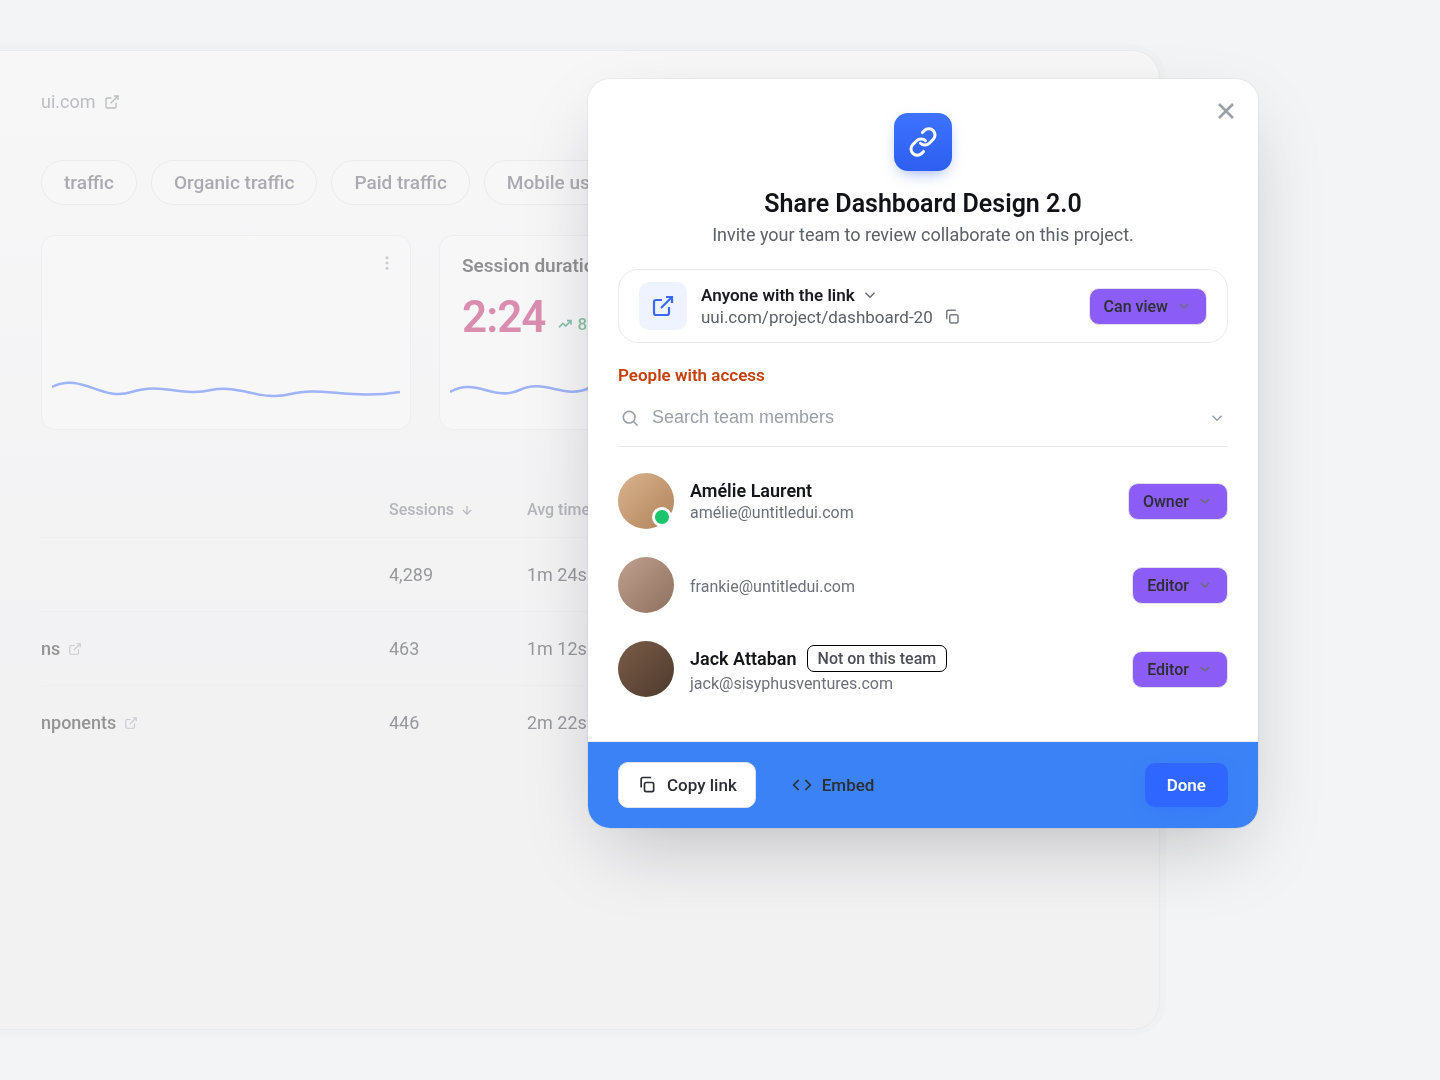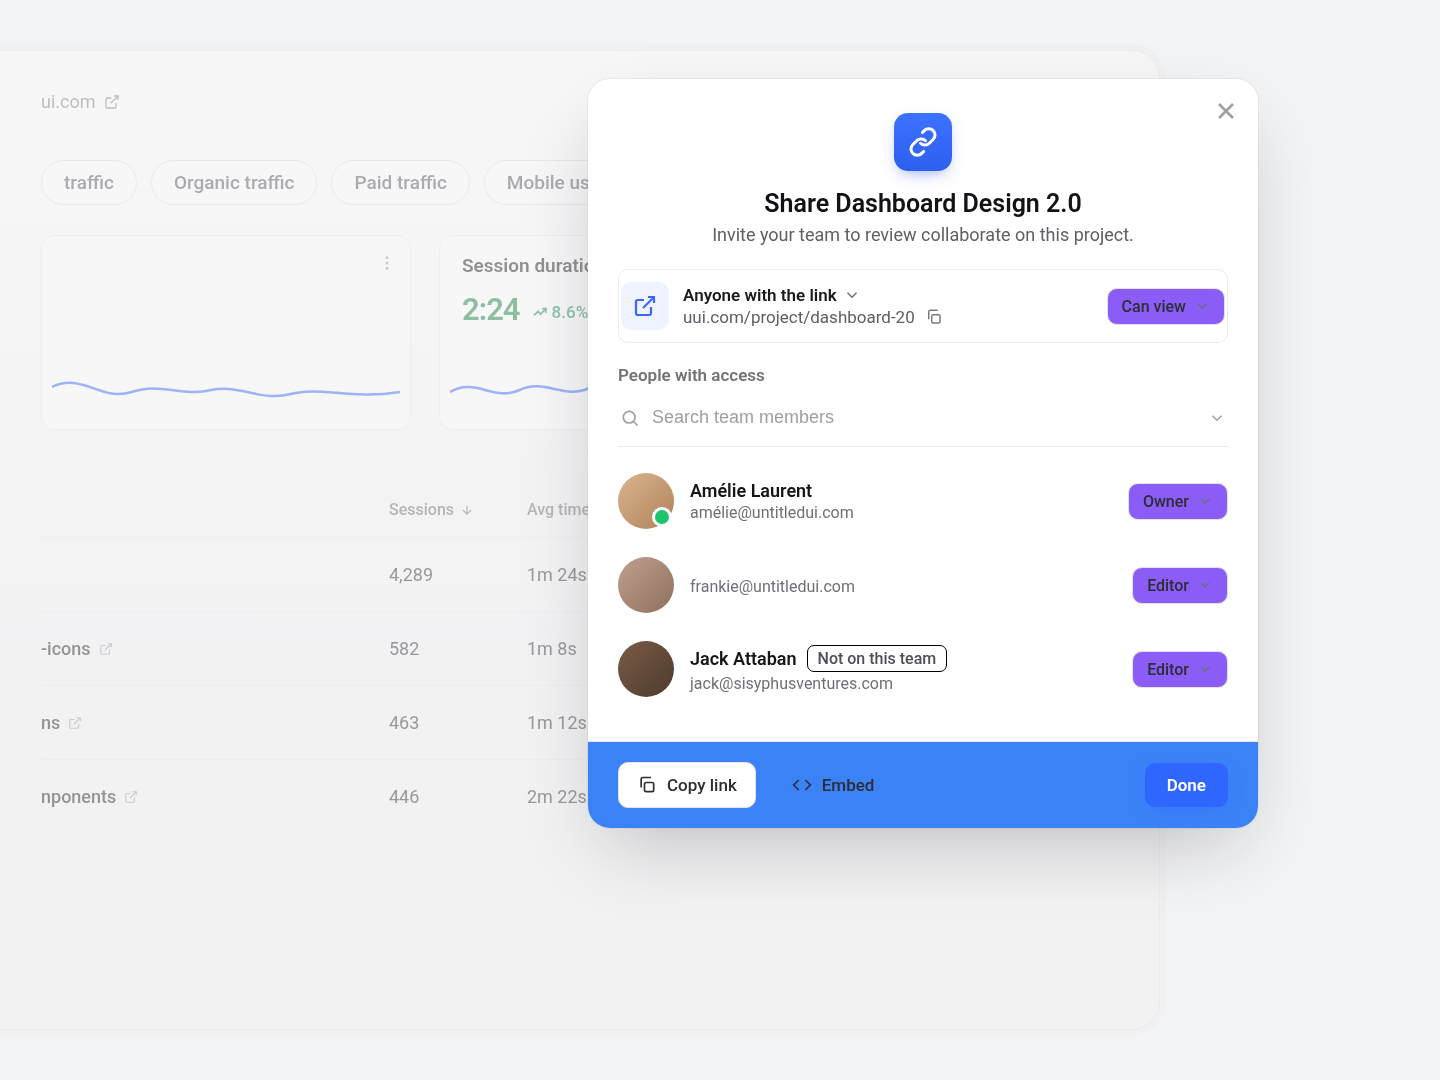--- a/index.html
+++ b/index.html
@@ -45,21 +45,21 @@
 }
 
 .cards { display:flex; gap:28px; margin-bottom:70px;}
 .card {
   width:370px; height:195px; background:#fff; border:1px solid #ececef;
   border-radius:14px; padding:18px 22px; position:relative;
 }
 .card .title { font-size:19px; font-weight:600; color:#1b1c1f; margin-bottom:14px;}
 .card .dots { position:absolute; top:18px; right:14px; color:#9b9da5;}
 .metric-row { display:flex; align-items:baseline; gap:12px; margin-bottom:10px;}
-.metric { font-size:31px; font-weight:650; color:#15803d; letter-spacing:-1px;}
+.metric { font-size:44px; font-weight:650; color:#be185d; letter-spacing:-1px;}
 .delta { display:flex; align-items:center; gap:4px; color:#0f8a55; font-size:17px; font-weight:500;}
 .spark { position:absolute; bottom:12px; left:10px; right:10px; height:55px;}
 .spark svg { width:100%; height:100%; }
 
 .table { }
 .thead { display:flex; color:#6a6d76; font-size:16px; font-weight:500; padding:0 0 18px 0;}
 .col-page { flex:0 0 348px;}
 .col-sess { flex:0 0 138px;}
 .col-avg  { flex:0 0 112px;}
 .col-bar  { flex:0 0 250px;}
@@ -93,41 +93,41 @@
   width:58px;height:58px; margin:0 auto 18px; border-radius:14px;
   background:linear-gradient(180deg,#3d72ff,#2e5ff0);
   display:flex;align-items:center;justify-content:center;
   box-shadow:0 6px 16px -6px rgba(50,90,240,0.6);
 }
 .app-icon svg{width:30px;height:30px;color:#fff}
 .modal h2 { text-align:center; font-size:25px; font-weight:650; color:#121317; margin-bottom:6px;}
 .modal .sub { text-align:center; font-size:18px; color:#5c6067; margin-bottom:24px;}
 
 .link-box {
-  border:1px solid #ececef; border-radius:10px; padding:12px 2px;
+  border:1px solid #ececef; border-radius:20px; padding:12px 20px;
   display:flex; align-items:center; gap:14px; margin-bottom:22px;
 }
 .link-icon {
   width:48px;height:48px; border-radius:10px; background:#eef3ff;
   display:flex;align-items:center;justify-content:center; color:#3a68ff;
 }
 .link-icon svg{width:24px;height:24px}
 .link-text { flex:1; }
 .lt-top { display:flex; align-items:center; gap:6px; font-size:17px; font-weight:600; color:#1a1b1f; cursor:pointer;}
 .lt-top svg{width:18px;height:18px;color:#6b6e76}
 .lt-bottom { display:flex; align-items:center; gap:10px; font-size:17px; color:#5c6067; margin-top:2px;}
 .lt-bottom svg{width:18px;height:18px;color:#787c84;cursor:pointer}
 .perm-btn {
   border:1px solid #e2e3e6; background:#8b5cf6; border-radius:10px;
   padding:8px 14px; font-size:16px; font-weight:550; color:#2c2e34;
   display:flex; align-items:center; gap:8px; cursor:pointer;
 }
 .perm-btn svg{width:16px;height:16px;color:#6b6e76}
 
-.section-label { font-size:17px; font-weight:600; color:#737373; margin-bottom:12px;}
+.section-label { font-size:17px; font-weight:600; color:#c2410c; margin-bottom:12px;}
 .search-row {
   display:flex; align-items:center; gap:12px; border-bottom:1px solid #ececef;
   padding:10px 2px 18px 2px; margin-bottom:12px;
 }
 .search-row svg{width:20px;height:20px;color:#9aa0a8}
 .search-row input{ flex:1; border:none; outline:none; font-size:18px; color:#3b3d43; background:transparent;}
 .search-row input::placeholder{color:#9aa0a8}
 .search-row .chev{width:18px;height:18px;color:#9aa0a8;cursor:pointer}
 
 .person { display:flex; align-items:center; gap:16px; padding:14px 0;}
@@ -242,36 +242,20 @@
           <span></span>
         </div>
       <div class="col-sess">4,289</div>
       <div class="col-avg">1m 24s</div>
       <div class="col-bar"></div>
         <div class="col-pct"></div>
         <div class="col-tag"></div>
         <div class="col-more"></div>
     </div>
 
-    <div class="trow">
-      <div class="col-page page">
-        <span>-icons</span>
-        <svg viewBox="0 0 24 24" fill="none" stroke="currentColor" stroke-width="2">
-            <path d="M18 13v6a2 2 0 0 1-2 2H5a2 2 0 0 1-2-2V8a2 2 0 0 1 2-2h6"></path>
-            <polyline points="15 3 21 3 21 9"></polyline>
-            <line x1="10" y1="14" x2="21" y2="3"></line>
-          </svg>
-      </div>
-      <div class="col-sess">582</div>
-      <div class="col-avg">1m 8s</div>
-      <div class="col-bar"></div>
-        <div class="col-pct"></div>
-        <div class="col-tag"></div>
-        <div class="col-more"></div>
-    </div>
 
     <div class="trow">
       <div class="col-page page">
         <span>ns</span>
         <svg viewBox="0 0 24 24" fill="none" stroke="currentColor" stroke-width="2">
             <path d="M18 13v6a2 2 0 0 1-2 2H5a2 2 0 0 1-2-2V8a2 2 0 0 1 2-2h6"></path>
             <polyline points="15 3 21 3 21 9"></polyline>
             <line x1="10" y1="14" x2="21" y2="3"></line>
           </svg>
       </div>

